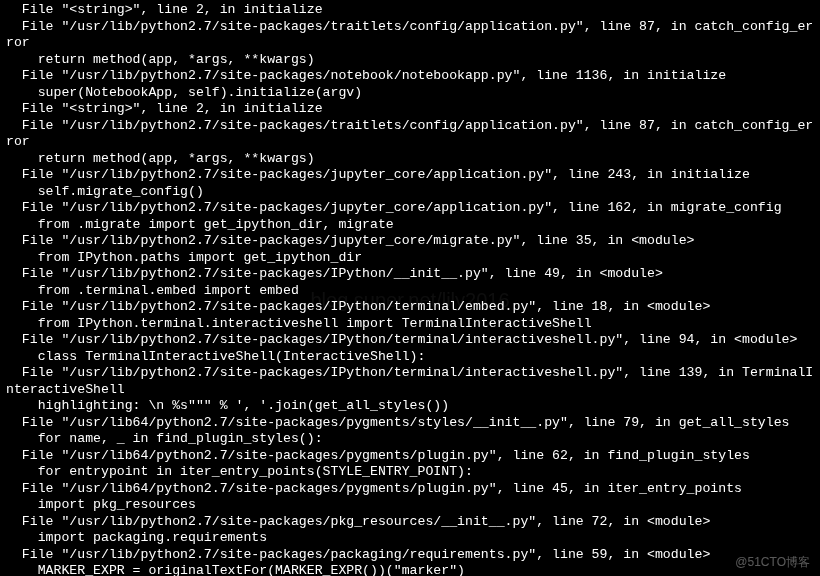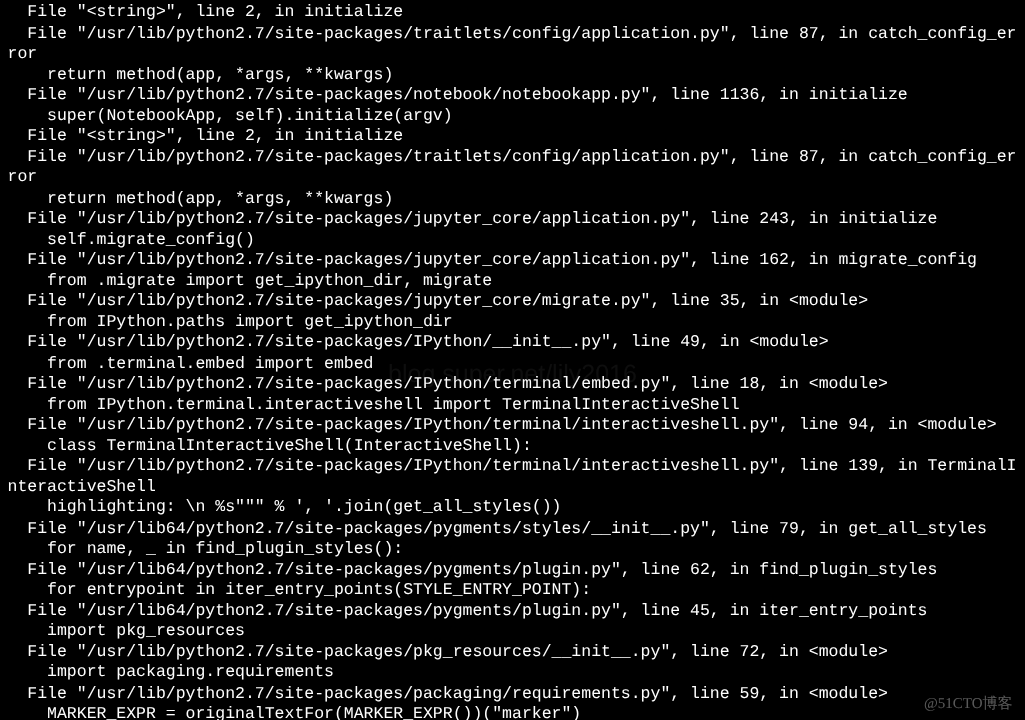--- a/index.html
+++ b/index.html
@@ -19,21 +19,21 @@
       white-space: pre-wrap;
       word-break: break-all;
     }
     .line { display: block; }
     .watermark {
       position: absolute;
       right: 10px;
       bottom: 6px;
       color: rgba(255,255,255,0.35);
       font-size: 12px;
-      font-family: Liberation Serif, serif;
+      font-family: Liberation Sans, sans-serif;
     }
     .ghost {
       position: absolute;
       left: 50%;
       top: 52%;
       transform: translate(-50%,-50%);
       color: rgba(200,200,200,0.07);
       font-family: Arial, sans-serif;
       font-size: 20px;
       pointer-events: none;

